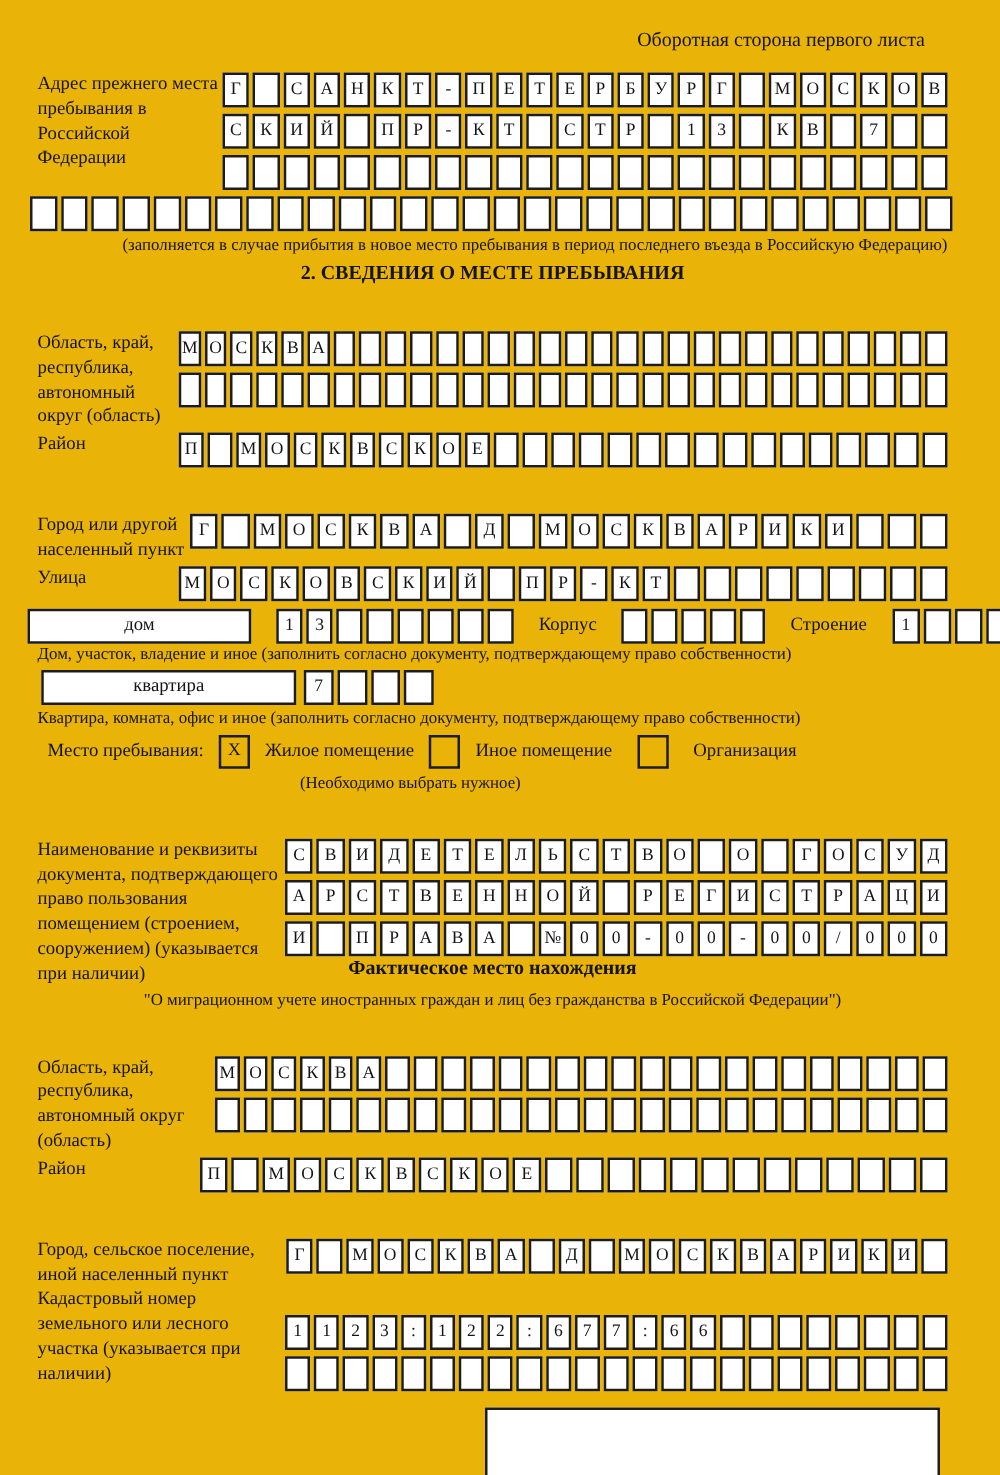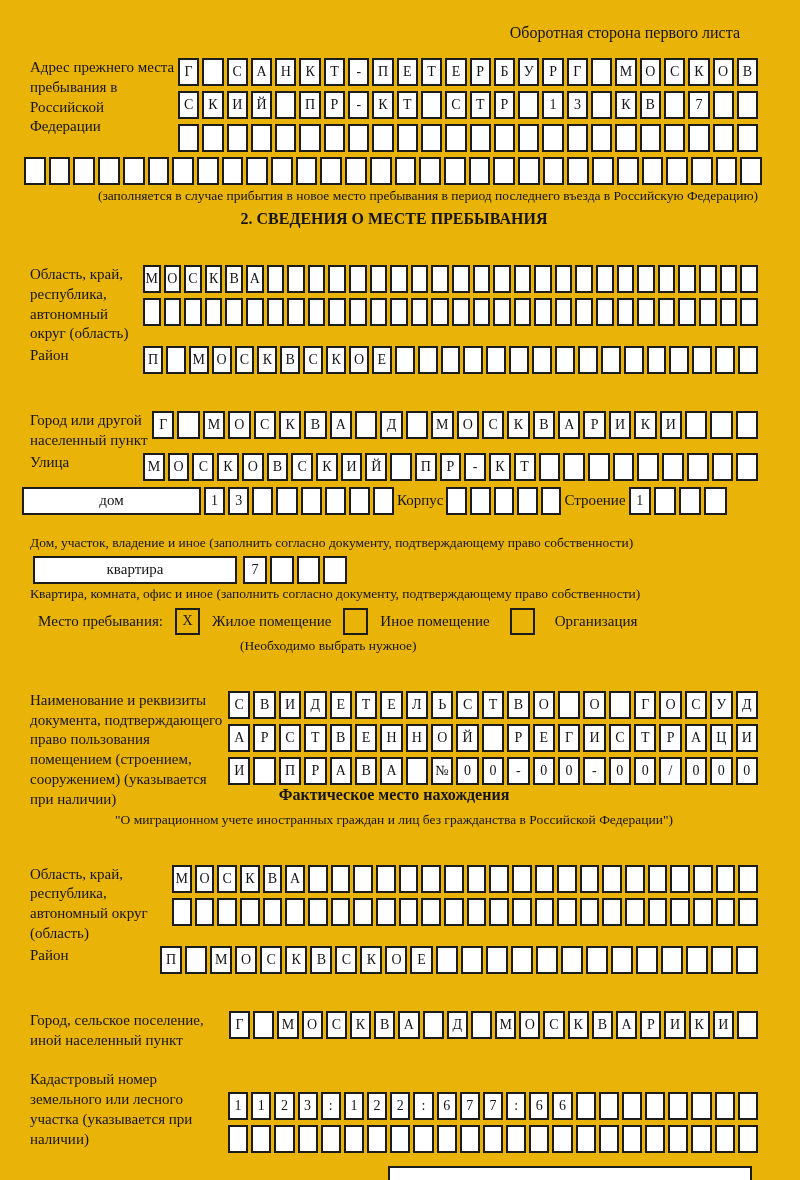--- a/index.html
+++ b/index.html
@@ -332,21 +332,21 @@
         <div class="cell"></div>
         <div class="cell"></div>
         <div class="cell"></div>
         <div class="cell"></div>
         <div class="cell"></div>
         <div class="cell"></div>
         <div class="cell"></div>
       </div>
   </div>
 
-  <div style="display:flex;align-items:center;gap:3px;margin:2px -6px 20px -8px;">
+  <div style="display:flex;align-items:center;gap:20px;margin:2px -6px 0 -8px;">
     <div class="labelbox" style="width:175px;">дом</div>
     <div class="fixcells" style="width:190px;">
         <div class="cell">1</div>
         <div class="cell">3</div>
         <div class="cell"></div>
         <div class="cell"></div>
         <div class="cell"></div>
         <div class="cell"></div>
         <div class="cell"></div>
         <div class="cell"></div>
@@ -582,21 +582,21 @@
         <div class="cell">В</div>
         <div class="cell">А</div>
         <div class="cell">Р</div>
         <div class="cell">И</div>
         <div class="cell">К</div>
         <div class="cell">И</div>
         <div class="cell"></div>
       </div>
   </div>
 
-  <div class="row" style="margin-top:20px;">
+  <div class="row" style="margin-top:0;">
     <div class="lbl w198">Кадастровый номер земельного или лесного участка (указывается при наличии)</div>
     <div style="flex:1;padding-top:22px;">
       <div class="cells cellrow">
           <div class="cell">1</div>
           <div class="cell">1</div>
           <div class="cell">2</div>
           <div class="cell">3</div>
           <div class="cell">:</div>
           <div class="cell">1</div>
           <div class="cell">2</div>

